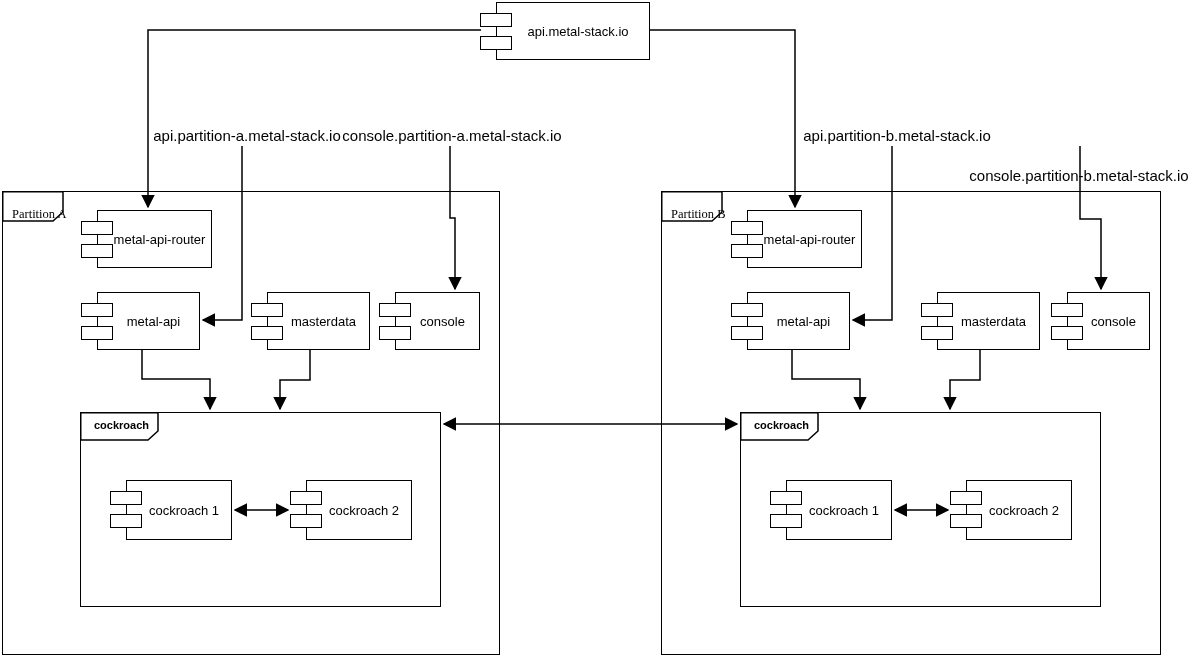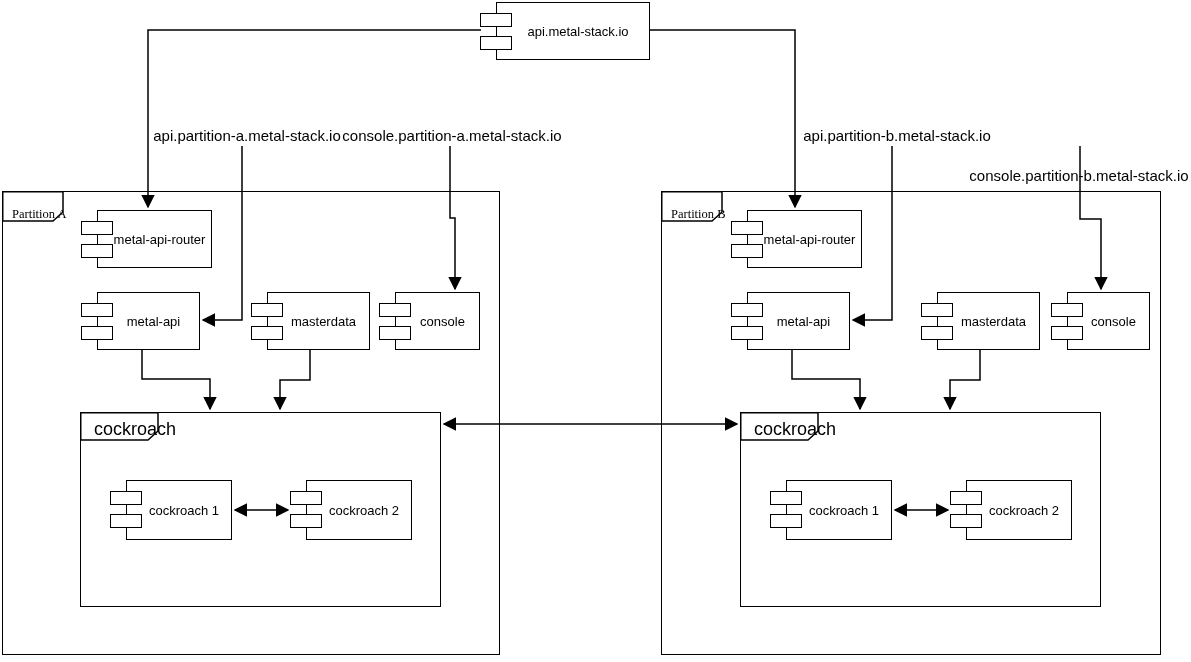--- a/index.html
+++ b/index.html
@@ -37,22 +37,22 @@
     white-space: nowrap;
     z-index: 2;
   }
   .tab-label.serif {
     font-family: "Liberation Serif", serif;
     font-size: 12.5px;
     left: 9px; top: 15px;
   }
   .tab-label.sans {
     font-family: "Liberation Sans", sans-serif;
-    font-size: 18px;
-    left: 13px; top: 6px;
+    font-size: 11px;
+    left: 13px; top: 6px; font-weight: bold;
   }
   .component {
     position: absolute;
     border: 1.5px solid #000000;
     background: #ffffff;
     box-sizing: border-box;
     z-index: 3;
     display: flex;
     align-items: center;
     justify-content: center;

